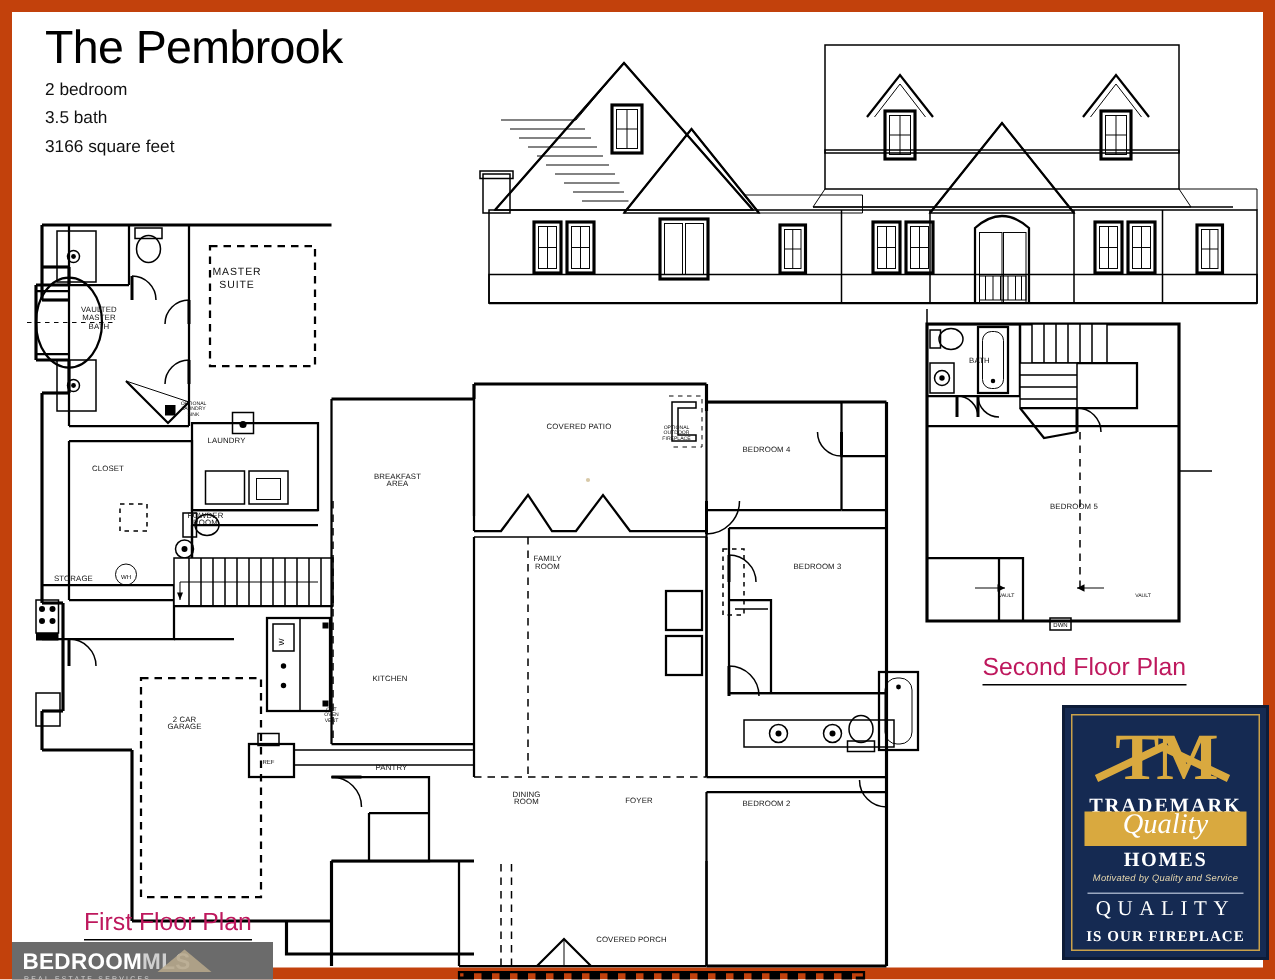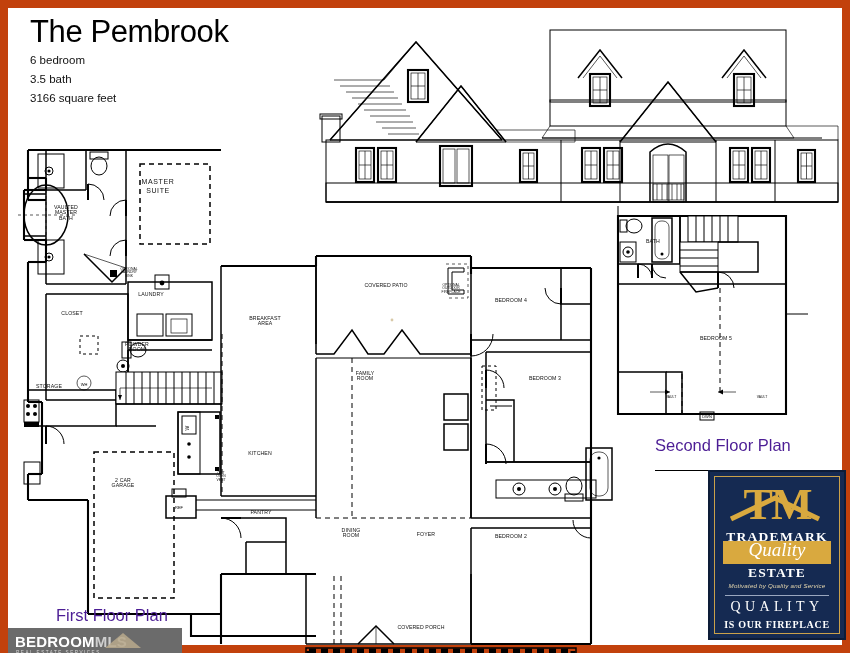--- a/index.html
+++ b/index.html
@@ -5,21 +5,21 @@
   html,body{margin:0;padding:0;background:#fff;}
   body{width:850px;height:653px;font-family:"Liberation Sans",sans-serif;position:relative;overflow:hidden;}
   #sheet{position:absolute;inset:0;background:#fff;border:8px solid #c2410c;box-sizing:border-box;}
   .abs{position:absolute;}
   .lbl{font-size:7px;letter-spacing:.6px;color:#111;text-align:center;line-height:1.25;white-space:pre-line;}
   .lbl.sm{font-size:5.2px;letter-spacing:.1px;line-height:1.05;}
   .lbl.xs{font-size:3.4px;letter-spacing:0;line-height:1.02;}
   #title{left:22px;top:8px;}
   #title .t{font-size:31px;font-weight:400;color:#000;letter-spacing:-.4px;line-height:1.05;}
   #title .s{font-size:11.5px;color:#111;line-height:1.42;margin-top:3px;}
-  .planlabel{font-size:16.5px;color:#4c1d95;border-bottom:1.6px solid #000;padding-bottom:15px;white-space:nowrap;}
+  .planlabel{font-size:16.5px;color:#be185d;border-bottom:1.6px solid #000;padding-bottom:1px;white-space:nowrap;}
   svg{display:block;overflow:visible;}
   .w{fill:none;stroke:#000;}
   .w2{stroke-width:2.1;}
   .w15{stroke-width:1.5;}
   .w1{stroke-width:1;}
   .w06{stroke-width:.65;}
   .dash{stroke-dasharray:5 4;}
   .dash2{stroke-dasharray:3 3;}
   #logo{left:700px;top:462px;width:138px;height:170px;background:#152a52;border:2px solid #0d1c38;box-sizing:border-box;padding:4px;}
   #logoInner{width:100%;height:100%;border:1px solid #caa14a;box-sizing:border-box;position:relative;overflow:hidden;}
@@ -41,21 +41,21 @@
   #mlsSub{position:absolute;left:8px;top:22px;font-size:4.6px;letter-spacing:1.5px;color:#d8d8d8;}
   #mlsRoof{position:absolute;left:95px;top:2px;}
 </style>
 </head>
 <body>
 
 <div id="sheet">
 
   <div id="title" class="abs">
     <div class="t">The Pembrook</div>
-    <div class="s">6 bedroom</div>
+    <div class="s">2 bedroom</div>
     <div class="s">3.5 bath</div>
     <div class="s">3166 square feet</div>
   </div>
 
   <svg class="abs" style="left:312px;top:12px;" width="530" height="185" viewBox="0 0 530 185">
     <defs>
       <pattern id="stone" width="13" height="8" patternUnits="userSpaceOnUse">
         <rect width="13" height="8" fill="#fff"></rect>
         <path d="M0 0h13M0 4h13M0 8h13" stroke="#000" stroke-width=".4"></path>
         <path d="M3 0v4M9 0v4M6 4v4M12 4v4M0 4v4" stroke="#000" stroke-width=".4"></path>
@@ -569,21 +569,21 @@
 
   <div id="logo" class="abs">
     <div id="logoInner">
       <svg id="tmRoof" viewBox="0 0 92 26">
         <path d="M2 24 L46 3 L90 24" fill="none" stroke="#d9a93f" stroke-width="5"></path>
       </svg>
       <div id="tmMono" class="tmword">TM</div>
       <div id="tmTrade" class="tmword">TRADEMARK</div>
       <div id="tmQbar"></div>
       <div id="tmQual" class="tmword">Quality</div>
-      <div id="tmHomes" class="tmword">ESTATE</div>
+      <div id="tmHomes" class="tmword">HOMES</div>
       <div id="tmTag" class="tmword">Motivated by Quality and Service</div>
       <div id="tmDiv"></div>
       <div id="tmQ2" class="tmword">QUALITY</div>
       <div id="tmQ3" class="tmword">IS OUR FIREPLACE</div>
     </div>
   </div>
 
   <div id="mls" class="abs">
     <div id="mlsRow">
       <span id="mlsG">BEDROOM</span><span id="mlsM">MLS</span>

